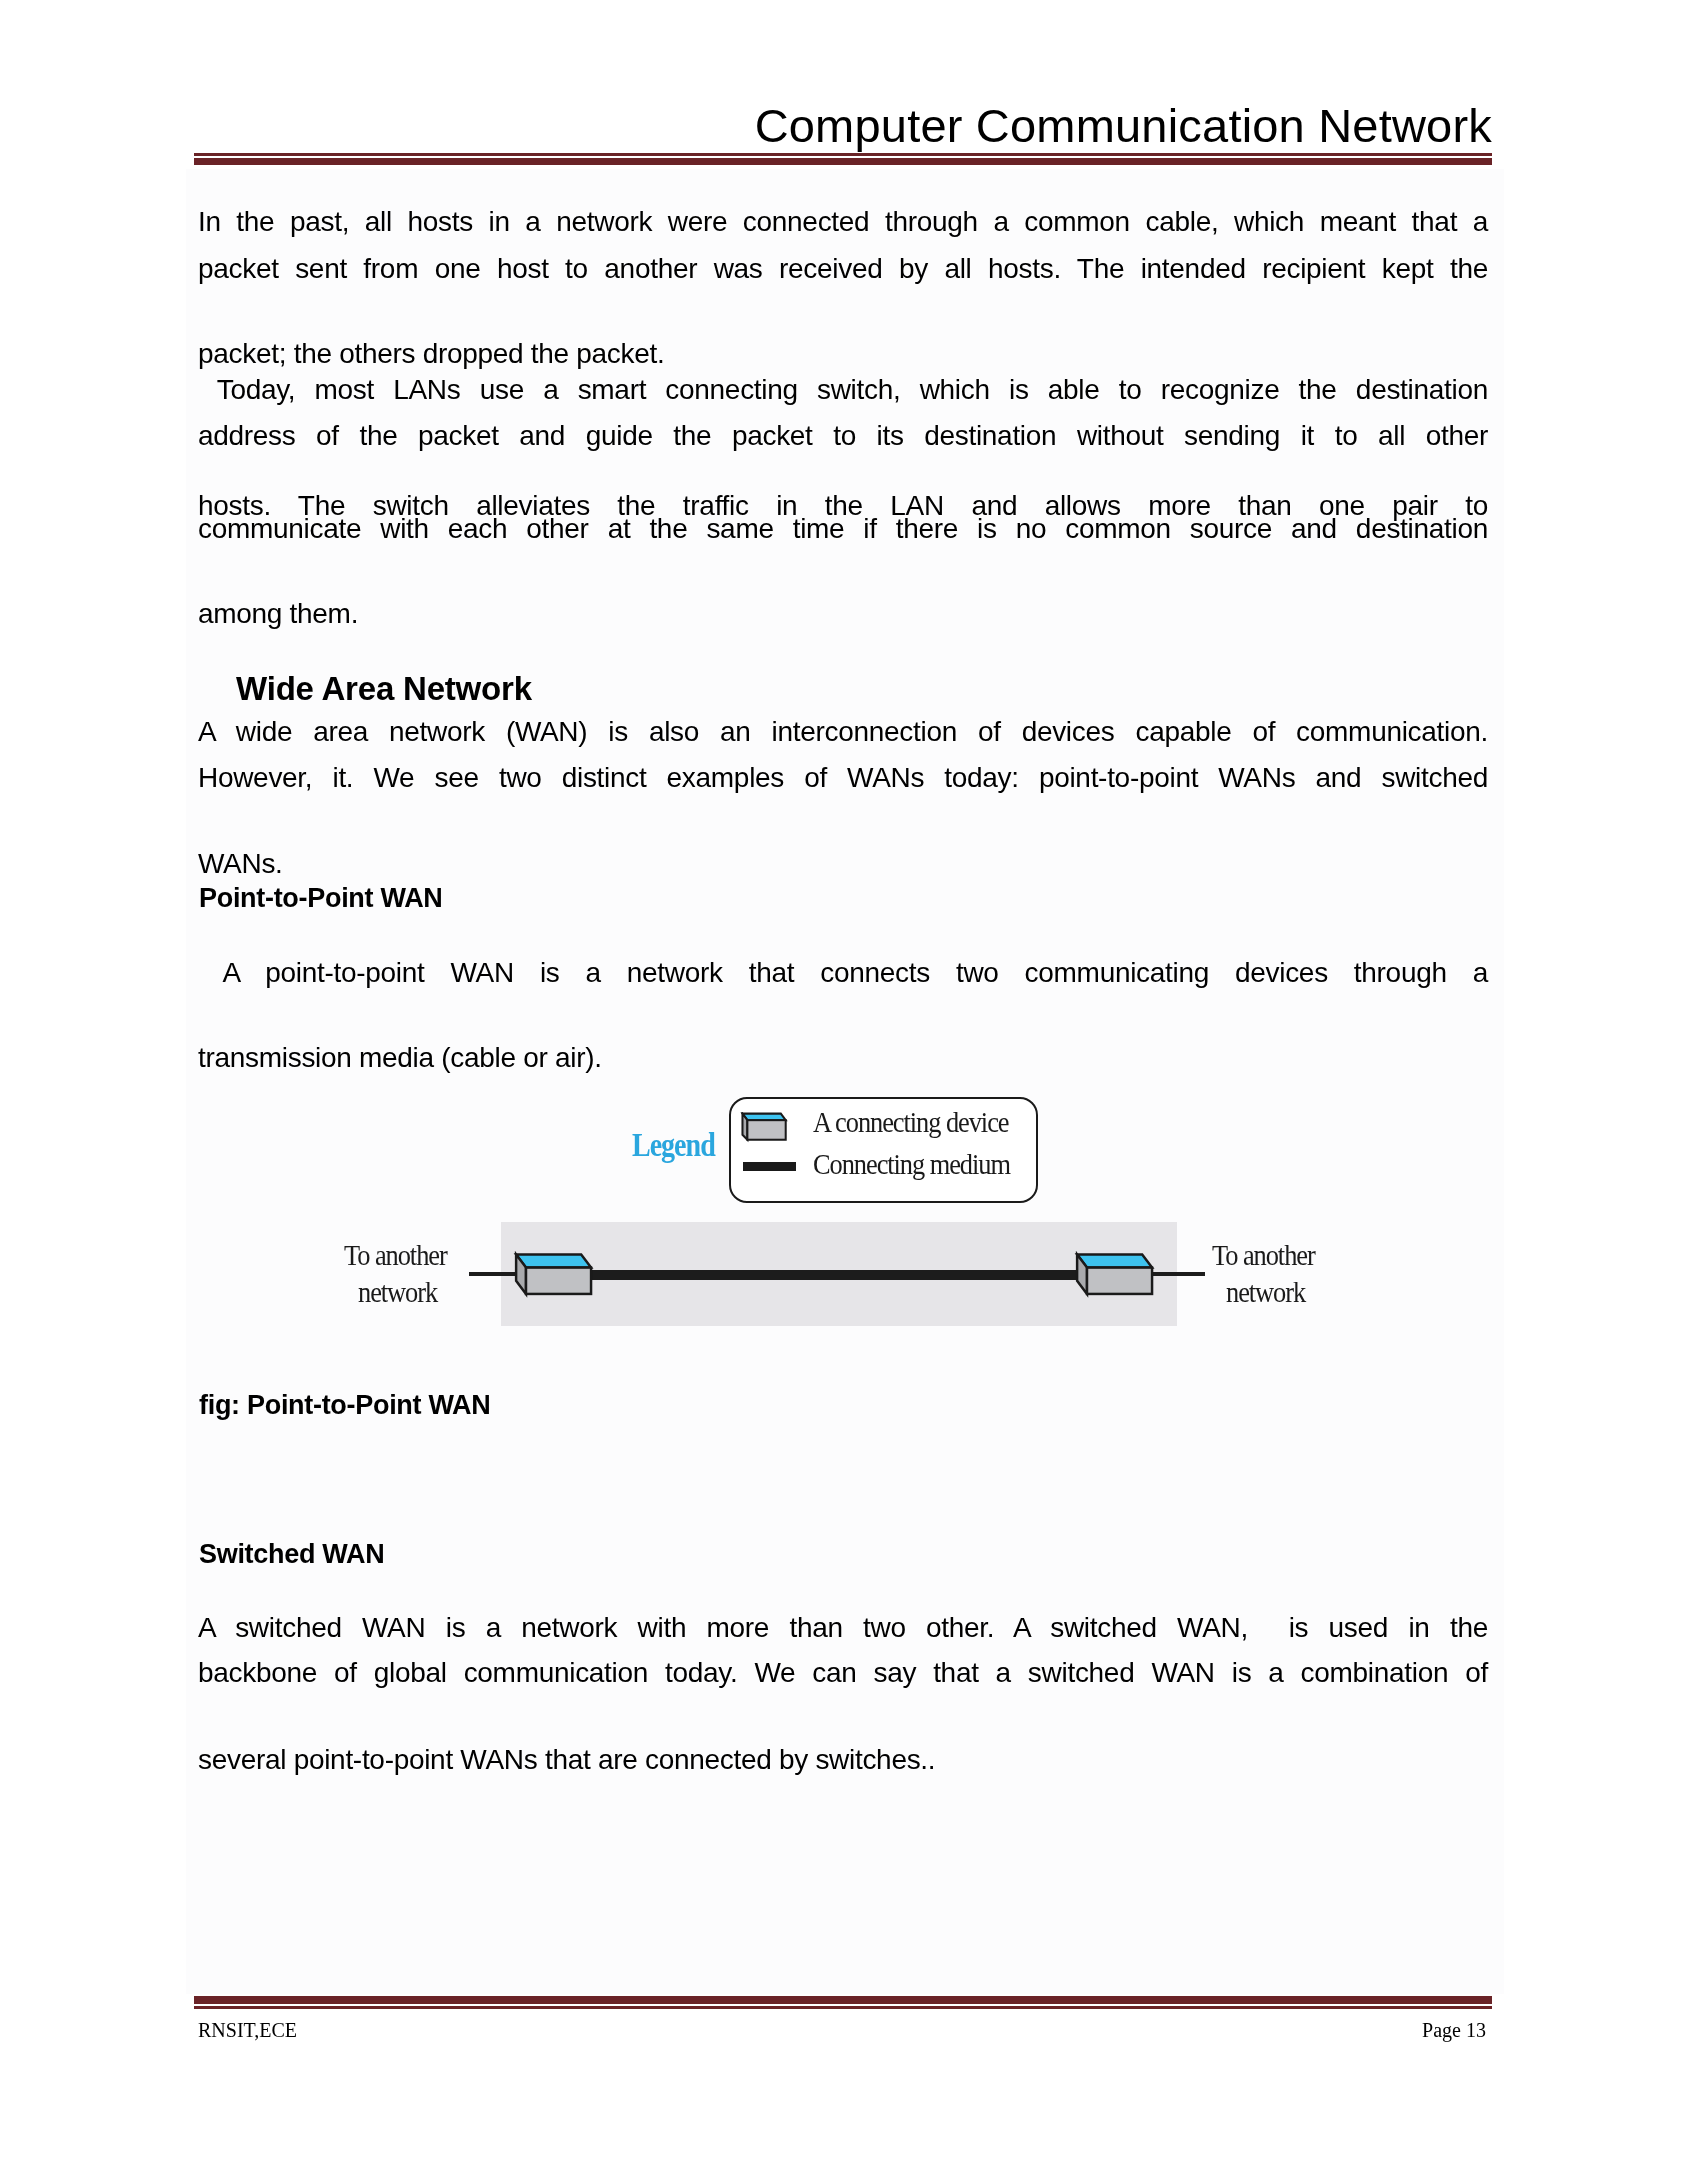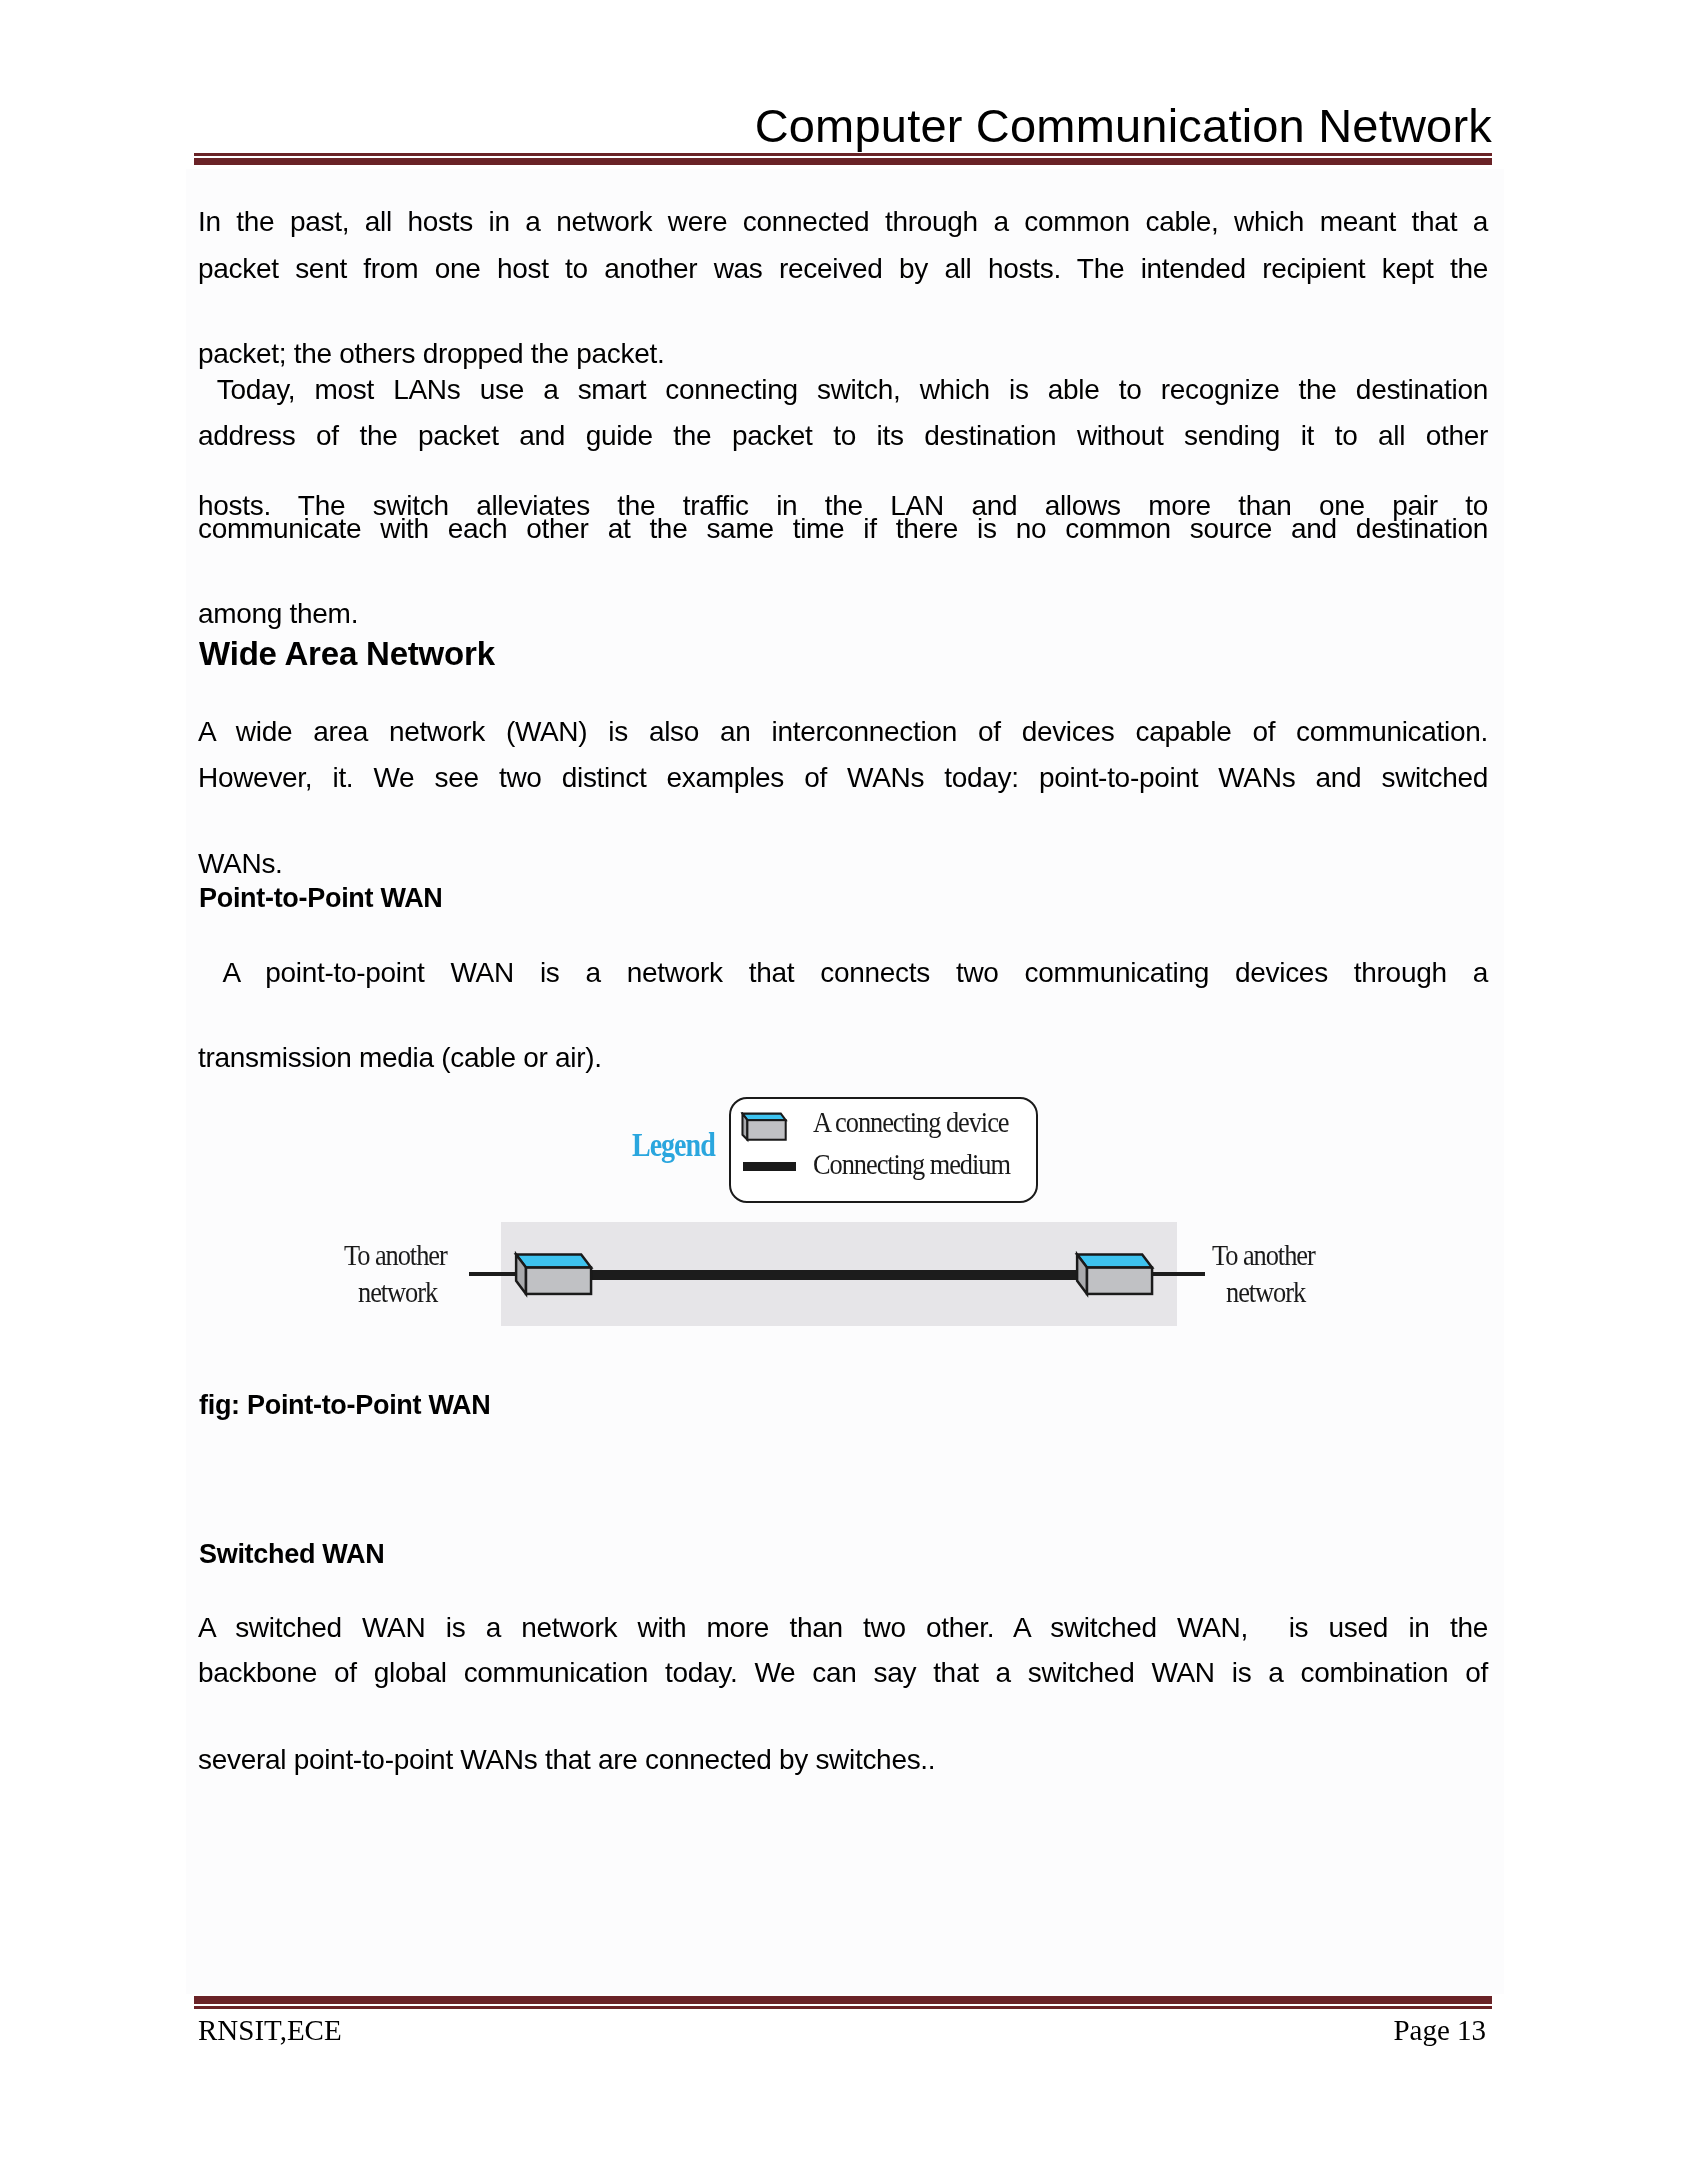--- a/index.html
+++ b/index.html
@@ -18,21 +18,21 @@
   .rule { position: absolute; left: 194px; width: 1298px; background: #6a2327; }
   .line {
     position: absolute; left: 198px; width: 1290px; height: 46px;
     font-size: 28px; line-height: 46px; white-space: nowrap;
     text-align: justify; text-align-last: justify; letter-spacing: -0.3px;
   }
   .line.last { text-align-last: left; margin-top: 39px; }
   .line b { font-weight: normal; }
   .h2 { position: absolute; left: 199px; font-size: 33px; font-weight: bold; line-height: 46px; height: 46px; letter-spacing: -0.2px; }
   .h3 { position: absolute; left: 199px; font-size: 27px; font-weight: bold; line-height: 46px; height: 46px; letter-spacing: -0.3px; }
-  .footer-text { position: absolute; top: 2010px; height: 41px; line-height: 41px; font-family: "Liberation Serif", serif; font-size: 29px; }
+  .footer-text { position: absolute; top: 2010px; height: 41px; line-height: 41px; font-family: "Liberation Serif", serif; font-size: 20px; }
 
   
   .diagram-text { position: absolute; font-family: "Liberation Serif", serif; color: #1a1a1a; font-size: 30px; line-height: 35px; letter-spacing: -1.2px; transform: scaleX(0.88); transform-origin: left top; white-space: nowrap; }
   .legend-label { position: absolute; left: 632px; top: 1127px; font-family: "Liberation Serif", serif; font-size: 33px; color: #2aa6de; font-weight: bold; line-height: 36px; letter-spacing: -1.2px; transform: scaleX(0.85); transform-origin: left top; }
   .legend-box { position: absolute; left: 729px; top: 1097px; width: 305px; height: 102px; border: 2.5px solid #1a1a1a; border-radius: 18px; background: #fff; }
   .gray-bg { position: absolute; left: 501px; top: 1222px; width: 676px; height: 104px; background: #e6e5e8; }
   .cable-thick { position: absolute; left: 589px; top: 1270px; width: 494px; height: 10px; background: #1c1c1c; }
   .cable-thin { position: absolute; height: 4.1px; background: #1c1c1c; top: 1272px; }
   .device { position: absolute; }
 </style>
@@ -48,21 +48,21 @@
 <div class="line" style="top:199px;">In the past, all hosts in a network were connected through a common cable, which meant that a</div>
 <div class="line" style="top:246px;">packet sent from one host to another was received by all hosts. The intended recipient kept the</div>
 <div class="line last" style="top:292px;">packet; the others dropped the packet.</div>
 
 <div class="line" style="top:367px; white-space:pre;"><span> Today, most LANs use a smart </span><b>connecting switch</b><span>, which is able to recognize the destination</span></div>
 <div class="line" style="top:413px;">address of the packet and guide the packet to its destination without sending it to all other</div>
 <div class="line" style="top:483px;">hosts. The switch alleviates the traffic in the LAN and allows more than one pair to</div>
 <div class="line" style="top:506px;">communicate with each other at the same time if there is no common source and destination</div>
 <div class="line last" style="top:552px;">among them.</div>
 
-<div class="h2" style="top:631px;">Wide Area Network</div>
+<div class="h2" style="top:666px;margin-left:37px;">Wide Area Network</div>
 
 <div class="line" style="top:709px;">A wide area network (WAN) is also an interconnection of devices capable of communication.</div>
 <div class="line" style="top:755px;">However, it. We see two distinct examples of WANs today: point-to-point WANs and switched</div>
 <div class="line last" style="top:802px;">WANs.</div>
 
 <div class="h3" style="top:875px;">Point-to-Point WAN</div>
 
 <div class="line" style="top:950px; white-space:pre;"> A point-to-point WAN is a network that connects two communicating devices through a</div>
 <div class="line last" style="top:996px;">transmission media (cable or air).</div>
 

